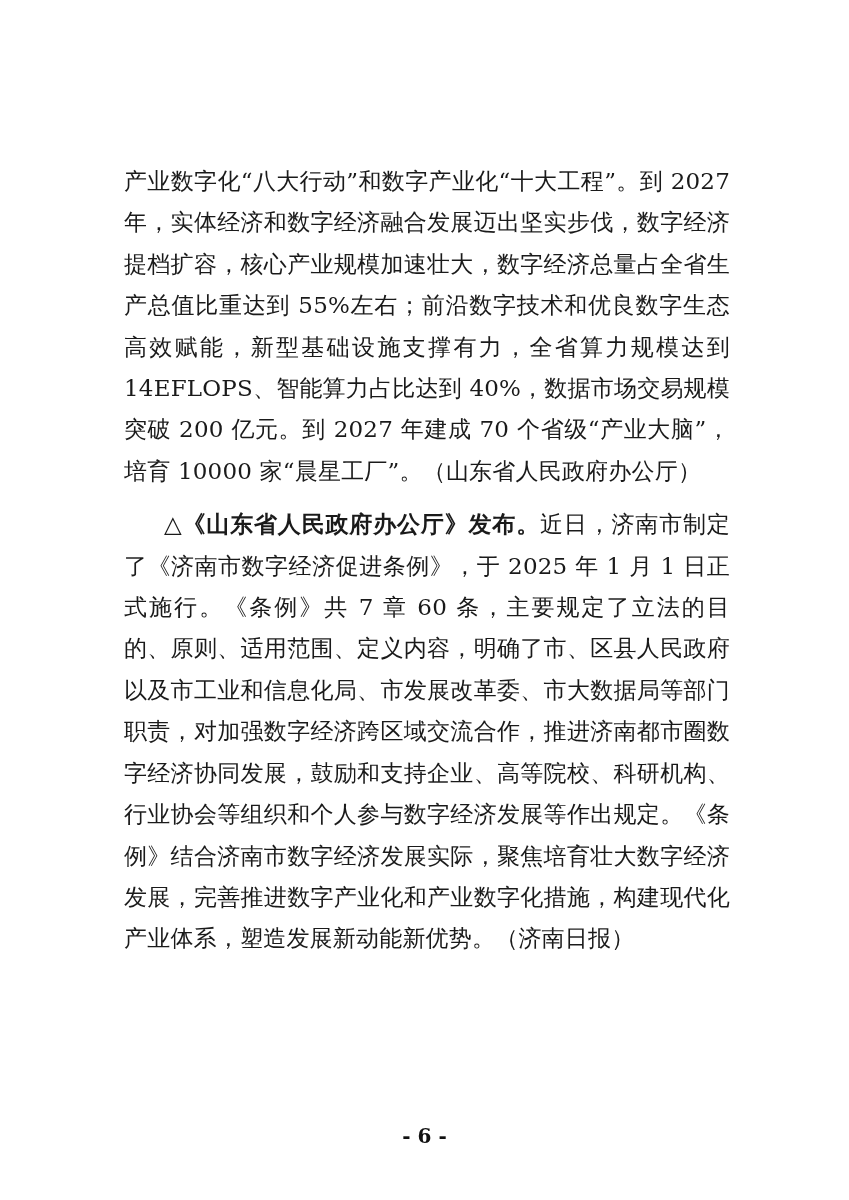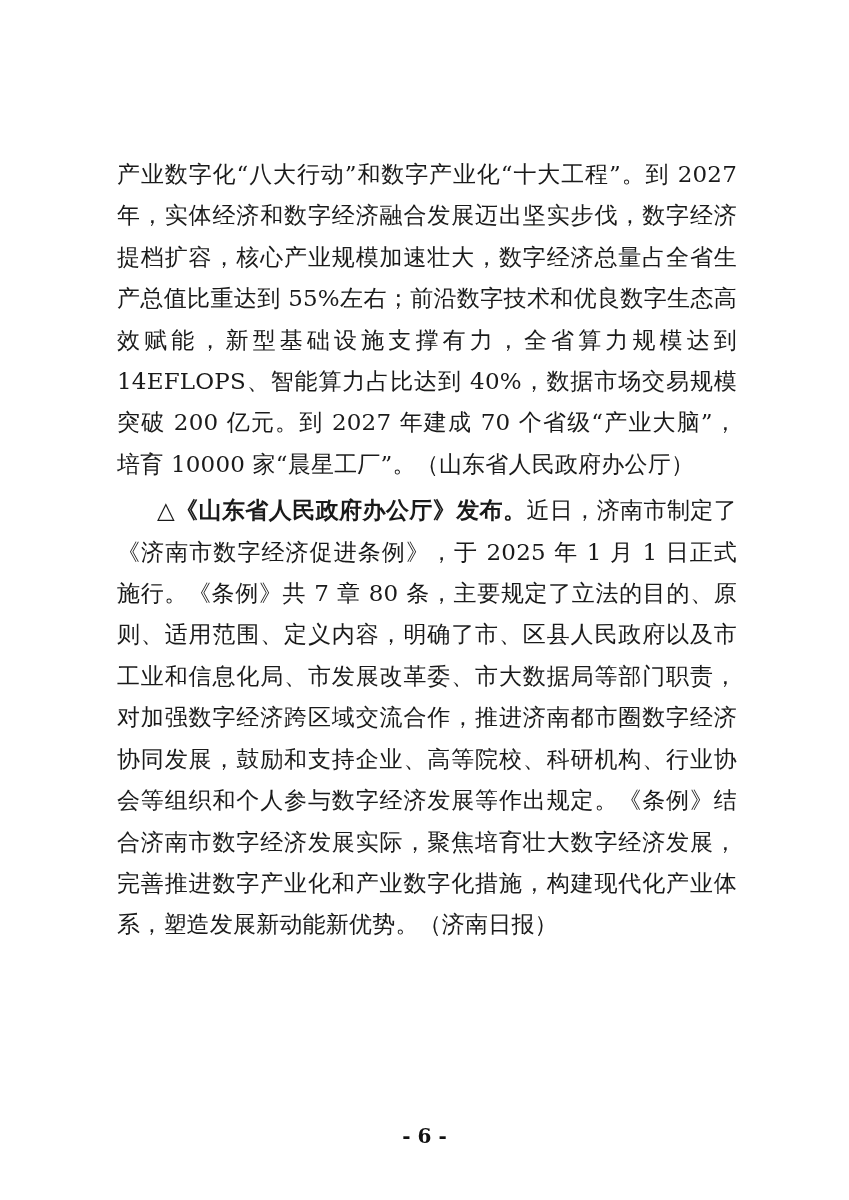--- a/index.html
+++ b/index.html
@@ -21,21 +21,21 @@
     top: 150px;
     width: 628px;
     color: #1a1a1a;
     font-size: 23px;
     line-height: 41.4px;
     text-align: justify;
     text-justify: inter-character;
     letter-spacing: 0.2px;
   }
   .para {
-    margin: 4px;
+    margin: 11px;
     padding: 0;
   }
   .para.indent {
     text-indent: 40px;
   }
   .seg-bold {
     font-weight: bold;
   }
   .footer {
     position: absolute;
@@ -48,16 +48,16 @@
     font-weight: bold;
     font-family: "DejaVu Serif", "Liberation Serif", serif;
   }
 </style>
 </head>
 <body>
 
 <div class="page">
   <div class="content">
     <p class="para"><span>产业数字化“八大行动”和数字产业化“十大工程”。到 2027 年，实体经济和数字经济融合发展迈出坚实步伐，数字经济提档扩容，核心产业规模加速壮大，数字经济总量占全省生产总值比重达到 55%左右；前沿数字技术和优良数字生态高效赋能，新型基础设施支撑有力，全省算力规模达到 14EFLOPS、智能算力占比达到 40%，数据市场交易规模突破 200 亿元。到 2027 年建成 70 个省级“产业大脑”，培育 10000 家“晨星工厂”。（山东省人民政府办公厅）</span></p>
-    <p class="para indent"><span class="seg-bold">△《山东省人民政府办公厅》发布。</span><span>近日，济南市制定了《济南市数字经济促进条例》，于 2025 年 1 月 1 日正式施行。《条例》共 7 章 80 条，主要规定了立法的目的、原则、适用范围、定义内容，明确了市、区县人民政府以及市工业和信息化局、市发展改革委、市大数据局等部门职责，对加强数字经济跨区域交流合作，推进济南都市圈数字经济协同发展，鼓励和支持企业、高等院校、科研机构、行业协会等组织和个人参与数字经济发展等作出规定。《条例》结合济南市数字经济发展实际，聚焦培育壮大数字经济发展，完善推进数字产业化和产业数字化措施，构建现代化产业体系，塑造发展新动能新优势。（济南日报）</span></p>
+    <p class="para indent"><span class="seg-bold">△《山东省人民政府办公厅》发布。</span><span>近日，济南市制定了《济南市数字经济促进条例》，于 2025 年 1 月 1 日正式施行。《条例》共 7 章 60 条，主要规定了立法的目的、原则、适用范围、定义内容，明确了市、区县人民政府以及市工业和信息化局、市发展改革委、市大数据局等部门职责，对加强数字经济跨区域交流合作，推进济南都市圈数字经济协同发展，鼓励和支持企业、高等院校、科研机构、行业协会等组织和个人参与数字经济发展等作出规定。《条例》结合济南市数字经济发展实际，聚焦培育壮大数字经济发展，完善推进数字产业化和产业数字化措施，构建现代化产业体系，塑造发展新动能新优势。（济南日报）</span></p>
   </div>
   <div class="footer">- 6 -</div>
 </div>
 
 </body></html>

